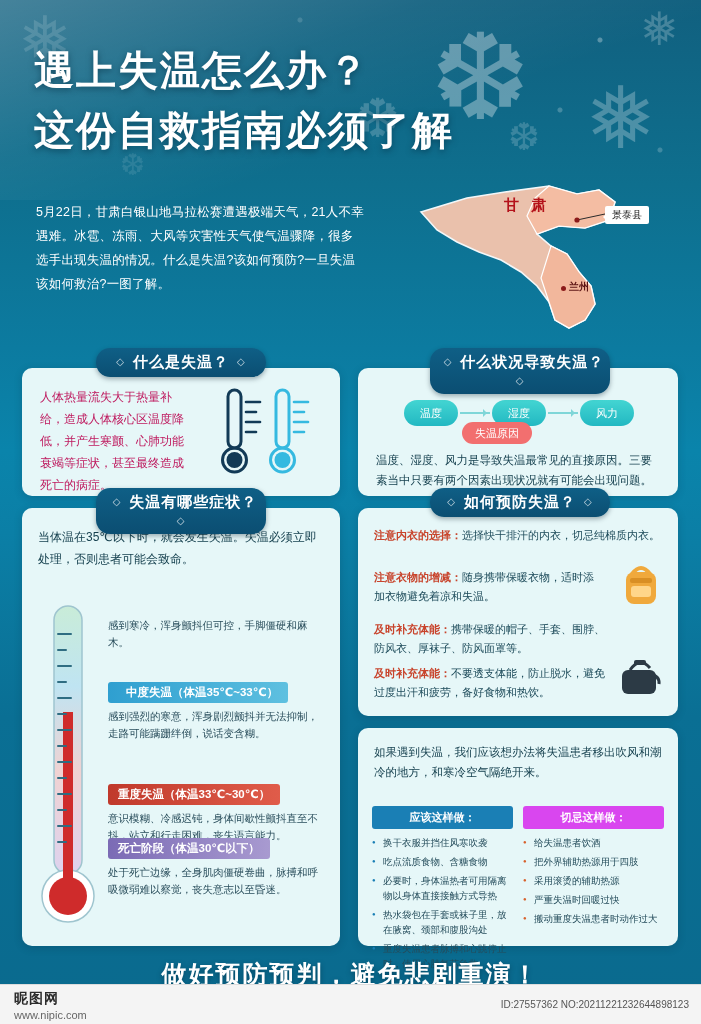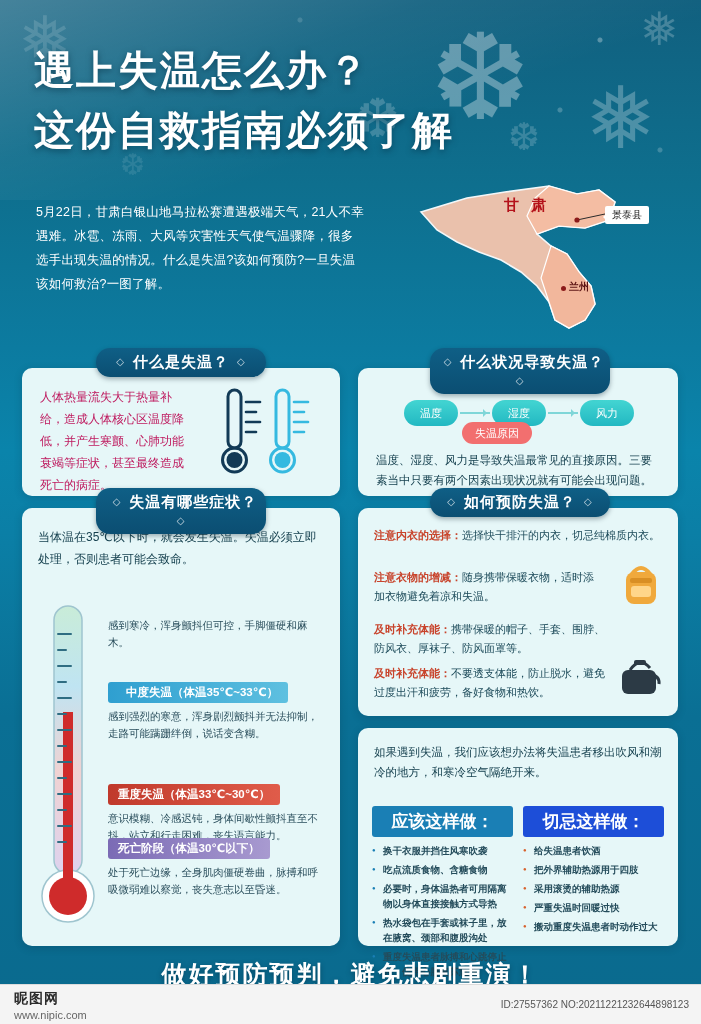--- a/index.html
+++ b/index.html
@@ -132,26 +132,26 @@
   .prow { position: absolute; left: 16px; width: 290px; font-size: 11px; line-height: 19px; color:#1c4a59; }
   .prow .k { color: #c8442c; font-weight: bold; }
   .pic { position: absolute; right: 12px; }
 
   
   #card5 { left: 358px; top: 728px; width: 320px; height: 218px; }
   #card5 .lead { position: absolute; left: 16px; top: 14px; width: 290px; font-size: 11.5px; line-height: 20px; color:#16414f; }
   .duo { position: absolute; top: 78px; left: 14px; width: 292px; display: flex; gap: 10px; }
   .colbox { width: 141px; }
   .colhead {
-    color: #fff; font-size: 17px; font-weight: bold; text-align: center;
+    color: #fff; font-size: 11px; font-weight: bold; text-align: center;
     border-radius: 3px; padding: 4px 0;
   }
   .do .colhead { background: #1a7fb5; }
-  .dont .colhead { background: #1d4ed8; }
-  .colbox ul { list-style: none; margin-top: 6px; font-weight: bold; }
+  .dont .colhead { background: #d946ef; }
+  .colbox ul { list-style: none; margin-top: 6px; }
   .colbox li {
     position: relative; padding-left: 11px; font-size: 9.5px; line-height: 15px;
     color: #244c5b; margin-bottom: 4px;
   }
   .colbox li::before {
     content: "●"; position: absolute; left: 0; top: 0; font-size: 6px; line-height: 15px;
   }
   .do li::before { color: #1a7fb5; }
   .dont li::before { color: #d8612c; }
 

